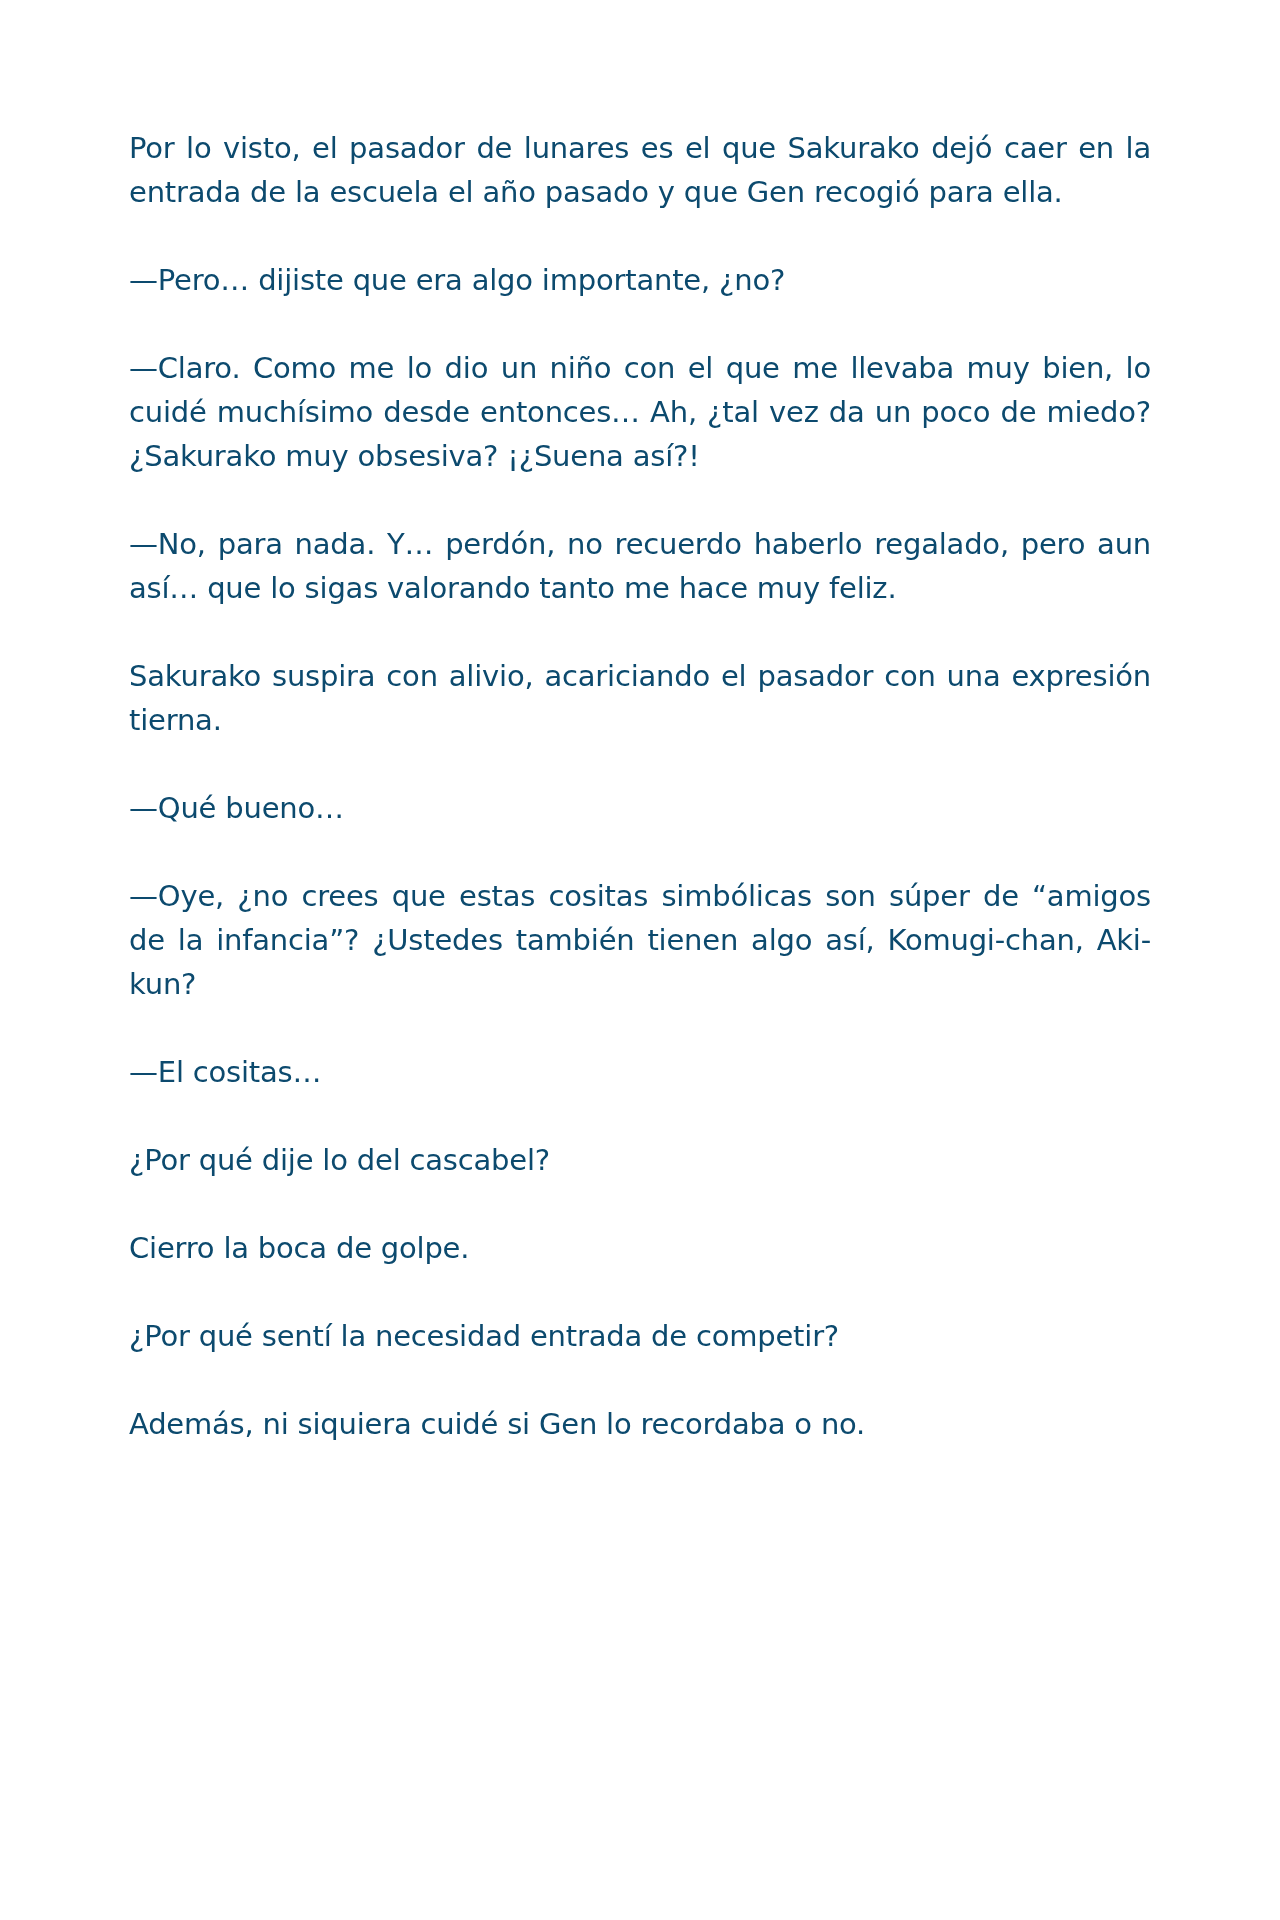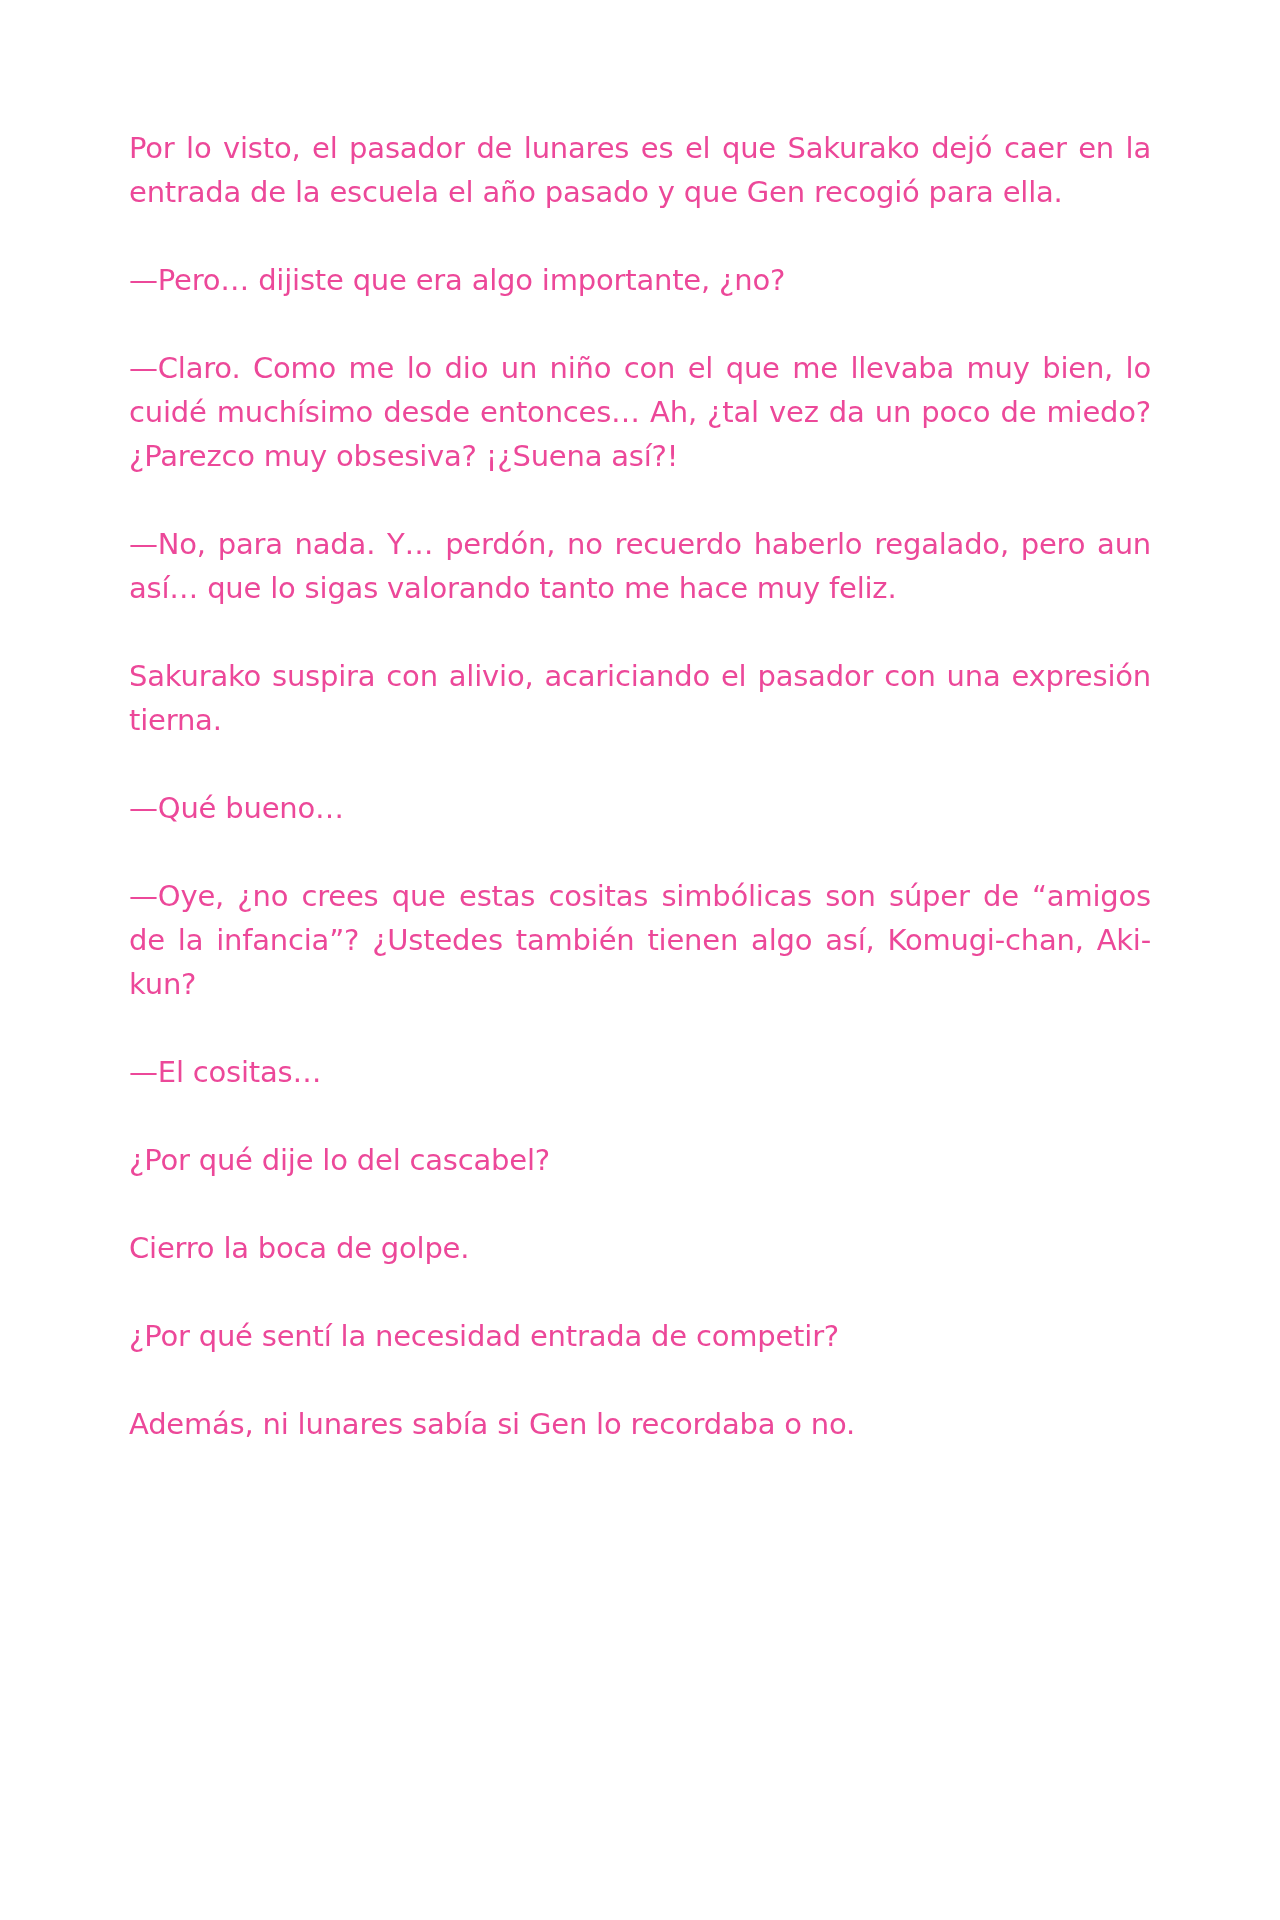--- a/index.html
+++ b/index.html
@@ -11,21 +11,21 @@
       width: 1280px;
       height: 1920px;
       position: relative;
       overflow: hidden;
     }
     .page {
       position: absolute;
       left: 129px;
       top: 126px;
       width: 1022px;
-      color: #ec4899;
+      color: #0c4a6e;
       font-family: "DejaVu Sans", "Liberation Sans", sans-serif;
       font-size: 29px;
       line-height: 44px;
       letter-spacing: -0.2px;
     }
     .page p {
       margin: 0 0 44px 0;
       text-align: justify;
       text-align-last: left;
       hyphens: manual;
@@ -33,23 +33,23 @@
     .page p:last-child {
       margin-bottom: 0;
     }
   </style>
 </head>
 <body>
 
 <main class="page">
   <p>Por lo visto, el pasador de lunares es el que Sakurako dejó caer en la entrada de la escuela el año pasado y que Gen recogió para ella.</p>
   <p>—Pero… dijiste que era algo importante, ¿no?</p>
-  <p>—Claro. Como me lo dio un niño con el que me llevaba muy bien, lo cuidé muchísimo desde entonces… Ah, ¿tal vez da un poco de miedo? ¿Parezco muy obsesiva? ¡¿Suena así?!</p>
+  <p>—Claro. Como me lo dio un niño con el que me llevaba muy bien, lo cuidé muchísimo desde entonces… Ah, ¿tal vez da un poco de miedo? ¿Sakurako muy obsesiva? ¡¿Suena así?!</p>
   <p>—No, para nada. Y… perdón, no recuerdo haberlo regalado, pero aun así… que lo sigas valorando tanto me hace muy feliz.</p>
   <p>Sakurako suspira con alivio, acariciando el pasador con una expresión tierna.</p>
   <p>—Qué bueno…</p>
   <p>—Oye, ¿no crees que estas cositas simbólicas son súper de “amigos de la infancia”? ¿Ustedes también tienen algo así, Komugi-chan, Aki-kun?</p>
   <p>—El cositas…</p>
   <p>¿Por qué dije lo del cascabel?</p>
   <p>Cierro la boca de golpe.</p>
   <p>¿Por qué sentí la necesidad entrada de competir?</p>
-  <p>Además, ni lunares sabía si Gen lo recordaba o no.</p>
+  <p>Además, ni siquiera cuidé si Gen lo recordaba o no.</p>
 </main>
 
 </body></html>

